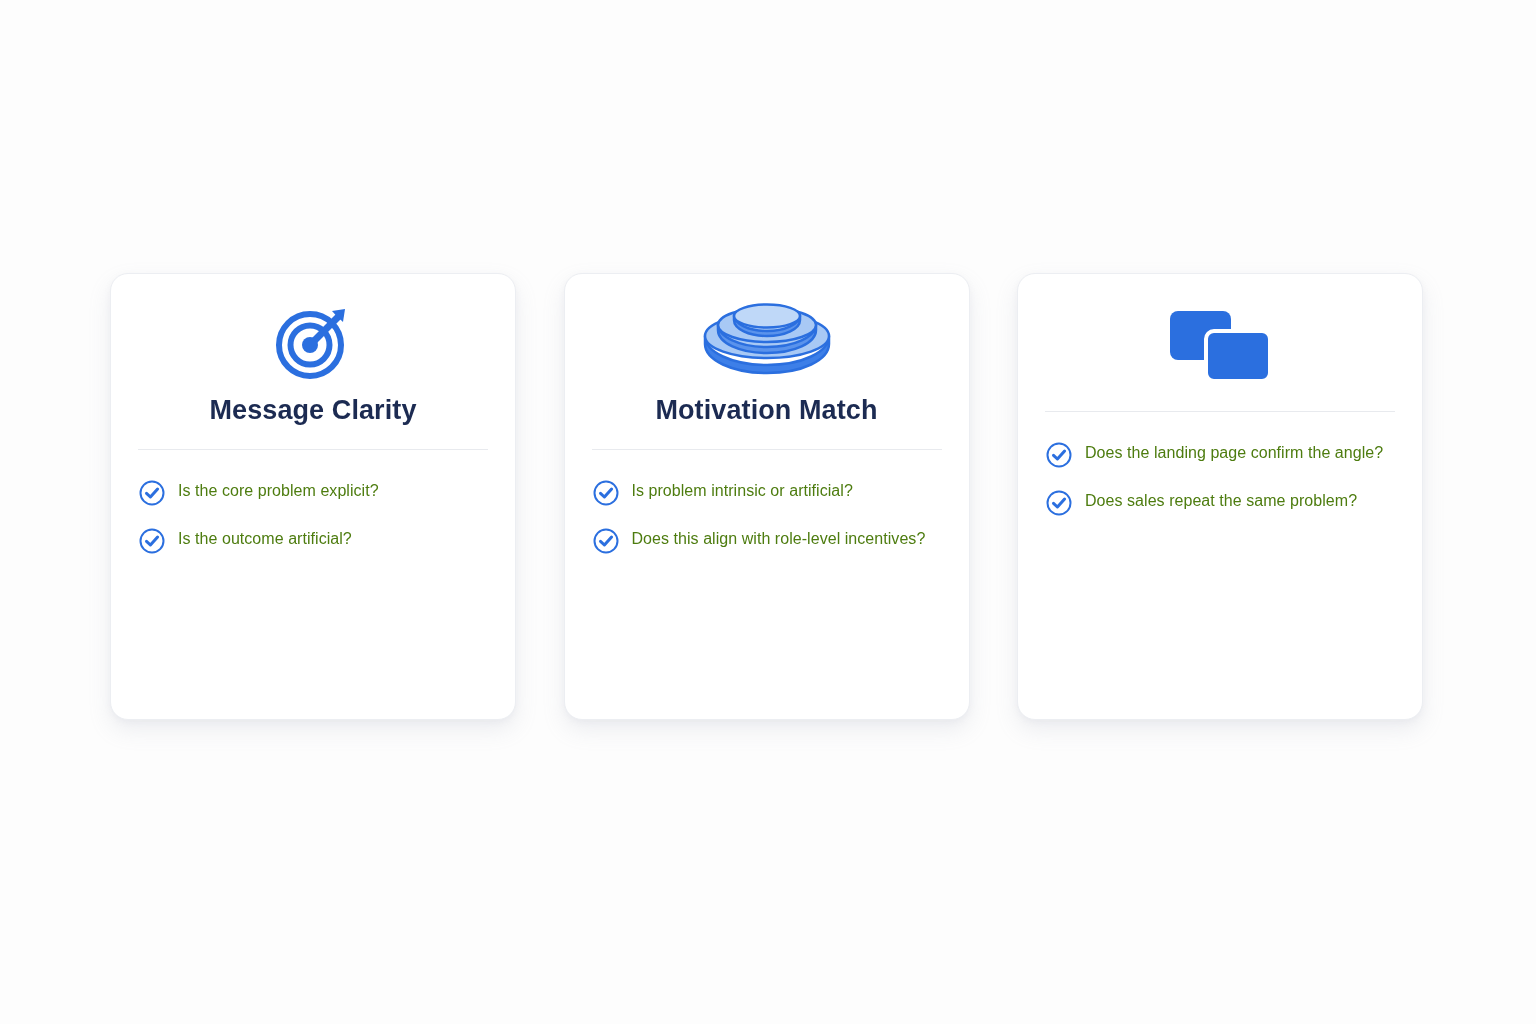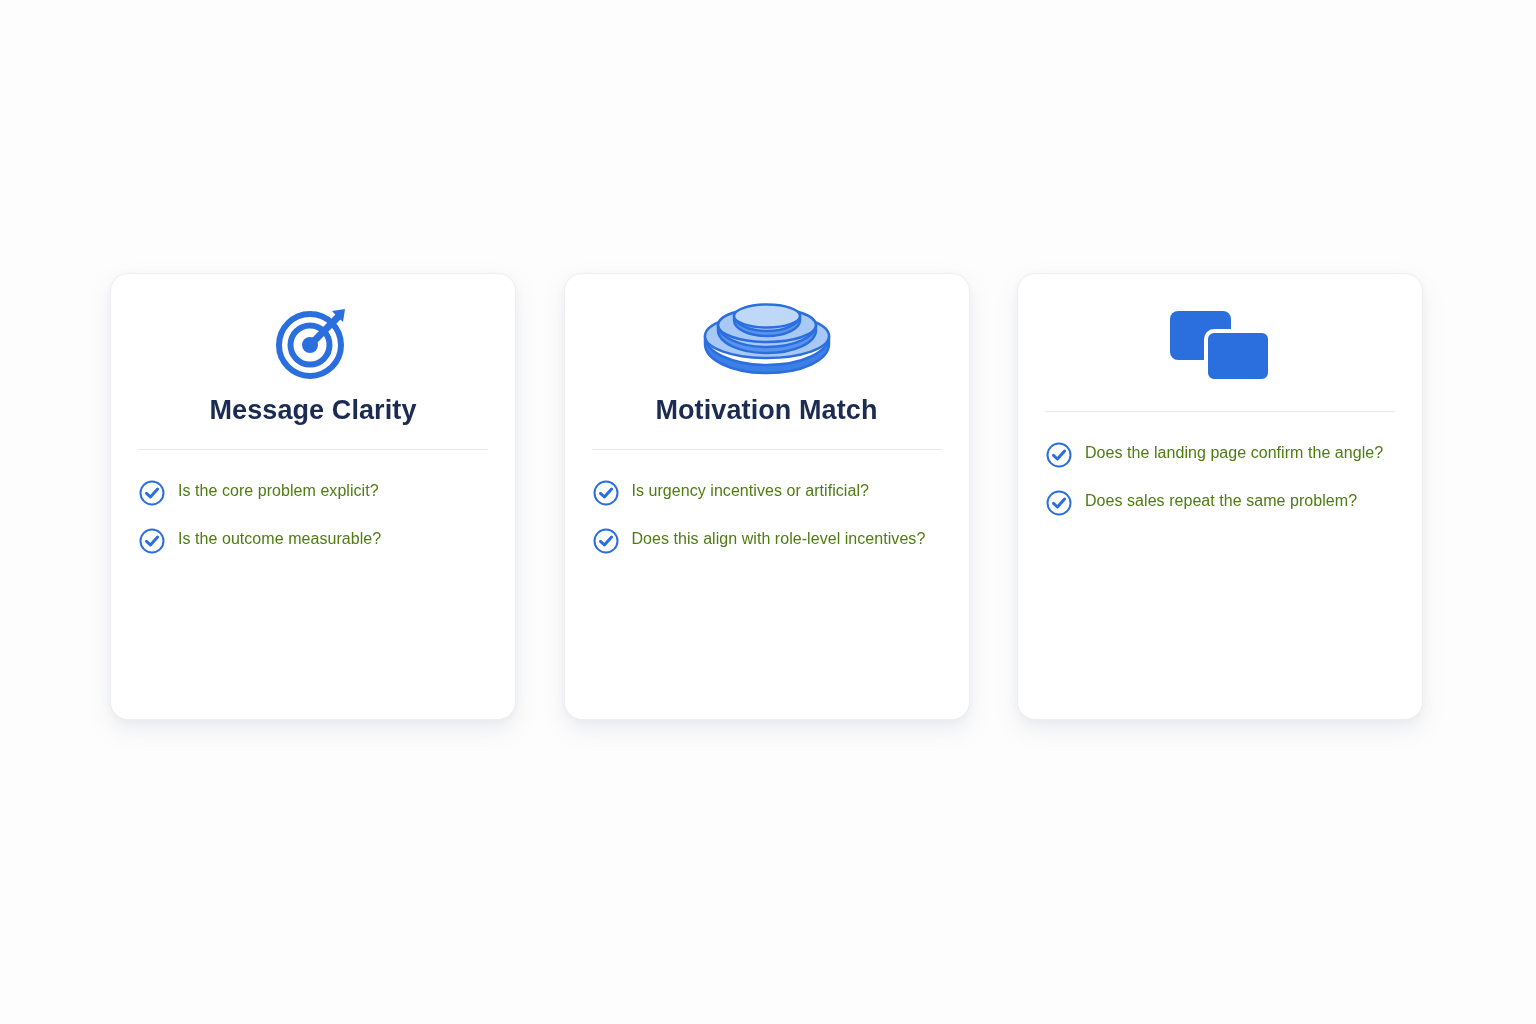--- a/index.html
+++ b/index.html
@@ -135,21 +135,21 @@
           </span>
           <span class="item-text">Is the core problem explicit?</span>
         </li>
         <li class="card-list-item">
           <span class="check-icon">
             <svg width="28" height="28" viewBox="0 0 28 28">
               <circle cx="14" cy="14" r="11.5" fill="none" stroke="#2b6fdf" stroke-width="2"></circle>
               <path d="M8.5 14.3 L12.4 18 L19.6 10" fill="none" stroke="#2b6fdf" stroke-width="3" stroke-linecap="round" stroke-linejoin="round"></path>
             </svg>
           </span>
-          <span class="item-text">Is the outcome measurable?</span>
+          <span class="item-text">Is the outcome artificial?</span>
         </li>
       </ul>
     </div>
 
     <div class="card">
       <div class="card-icon">
         <svg width="132" height="84" viewBox="0 0 132 84">
           <g>
             <path d="M4 44 C4 60 31 73 66 73 C101 73 128 60 128 44 L128 36 C128 52 101 65 66 65 C31 65 4 52 4 36 Z" fill="#3d7fe8" stroke="#2b6fdf" stroke-width="2.5" stroke-linejoin="round"></path>
             <ellipse cx="66" cy="36" rx="62" ry="22" fill="#a8c9f5" stroke="#2b6fdf" stroke-width="2.5"></ellipse>
@@ -163,21 +163,21 @@
       <div class="card-title">Motivation Match</div>
       <div class="card-divider"></div>
       <ul class="card-list">
         <li class="card-list-item">
           <span class="check-icon">
             <svg width="28" height="28" viewBox="0 0 28 28">
               <circle cx="14" cy="14" r="11.5" fill="none" stroke="#2b6fdf" stroke-width="2"></circle>
               <path d="M8.5 14.3 L12.4 18 L19.6 10" fill="none" stroke="#2b6fdf" stroke-width="3" stroke-linecap="round" stroke-linejoin="round"></path>
             </svg>
           </span>
-          <span class="item-text">Is urgency incentives or artificial?</span>
+          <span class="item-text">Is problem intrinsic or artificial?</span>
         </li>
         <li class="card-list-item">
           <span class="check-icon">
             <svg width="28" height="28" viewBox="0 0 28 28">
               <circle cx="14" cy="14" r="11.5" fill="none" stroke="#2b6fdf" stroke-width="2"></circle>
               <path d="M8.5 14.3 L12.4 18 L19.6 10" fill="none" stroke="#2b6fdf" stroke-width="3" stroke-linecap="round" stroke-linejoin="round"></path>
             </svg>
           </span>
           <span class="item-text">Does this align with role-level incentives?</span>
         </li>

